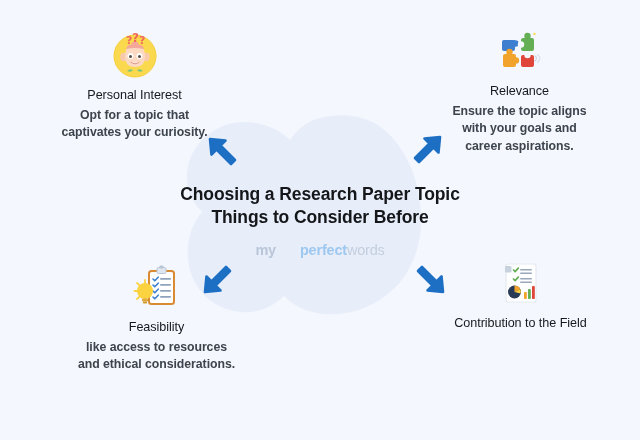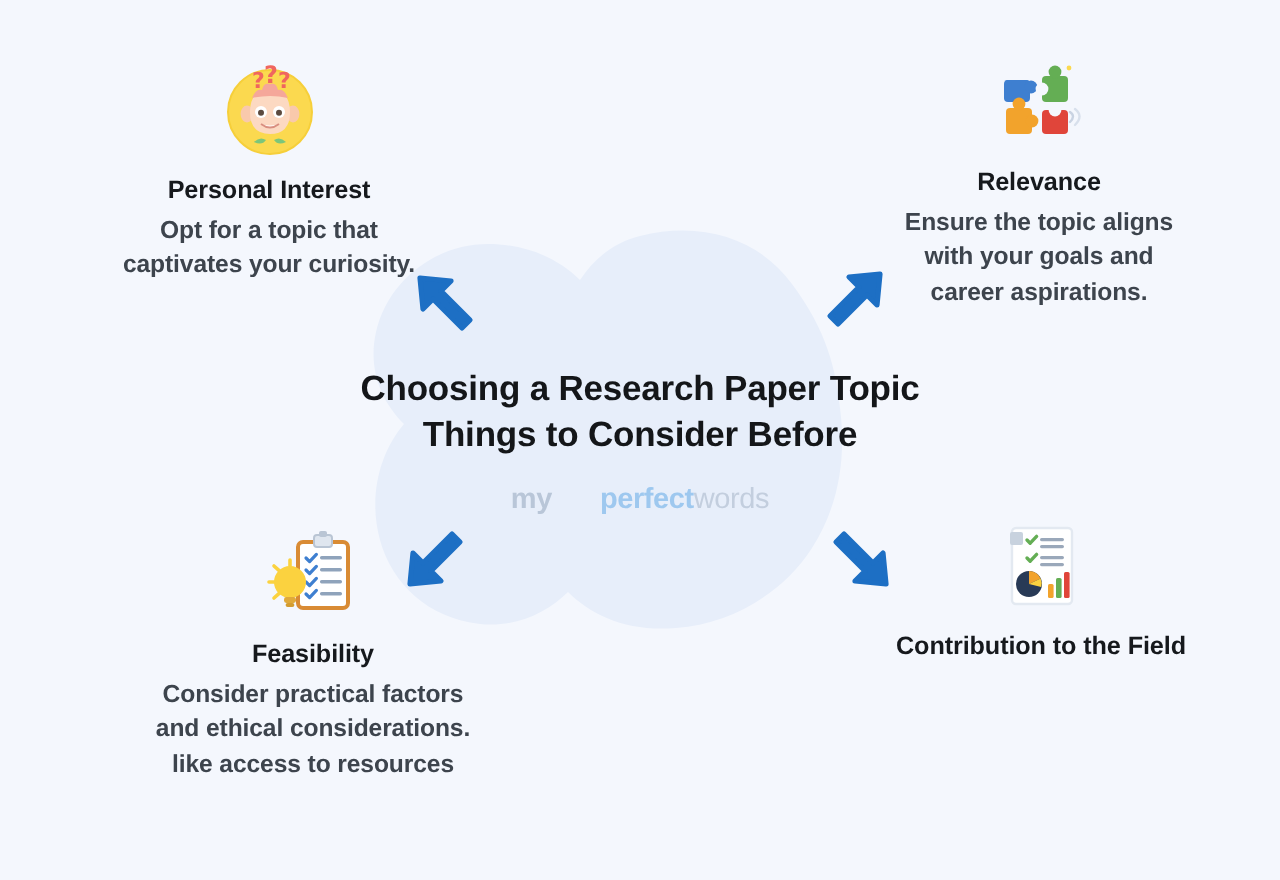--- a/index.html
+++ b/index.html
@@ -64,21 +64,21 @@
   }
   .item .icon-wrap {
     height: 52px;
     display: flex;
     align-items: center;
     justify-content: center;
     margin-bottom: 6px;
   }
   .item .item-title {
     font-size: 12.6px;
-    font-weight: bold;
+    font-weight: normal;
     color: #16191d;
     margin-bottom: 5px;
     letter-spacing: -0.05px;
   }
   .item .item-desc {
     font-size: 12.3px;
     color: #3d444d;
     line-height: 1.42;
     letter-spacing: -0.05px;
     font-weight: bold;
@@ -248,23 +248,22 @@
         <rect x="10.8" y="37.5" width="4.4" height="2" rx="1" fill="#d39c30"></rect>
 
         <path d="M2.5 27 h3.5" stroke="#fbd23f" stroke-width="1.8" stroke-linecap="round"></path>
         <path d="M5 19 l2.6 2.3" stroke="#fbd23f" stroke-width="1.8" stroke-linecap="round"></path>
         <path d="M5 35 l2.6 -2.3" stroke="#fbd23f" stroke-width="1.8" stroke-linecap="round"></path>
         <path d="M13 16 v3" stroke="#fbd23f" stroke-width="1.8" stroke-linecap="round"></path>
       </svg>
     </div>
     <div class="item-title">Feasibility</div>
     <div class="item-desc">
-      <div>Consider practical factors</div>
+      <div>like access to resources</div>
       <div>and ethical considerations.</div>
-      <div>like access to resources</div>
     </div>
   </div>
 
   <div class="item" id="item-contribution">
     <div class="icon-wrap">
       <svg class="icon-svg" width="48" height="48" viewBox="0 0 48 48" xmlns="http://www.w3.org/2000/svg">
 
         <rect x="9" y="4" width="30" height="38" rx="2" fill="#ffffff" stroke="#e3e9f1" stroke-width="1.2"></rect>
 
         <rect x="8" y="6" width="6.5" height="6.5" rx="1" fill="#c8d2de"></rect>

